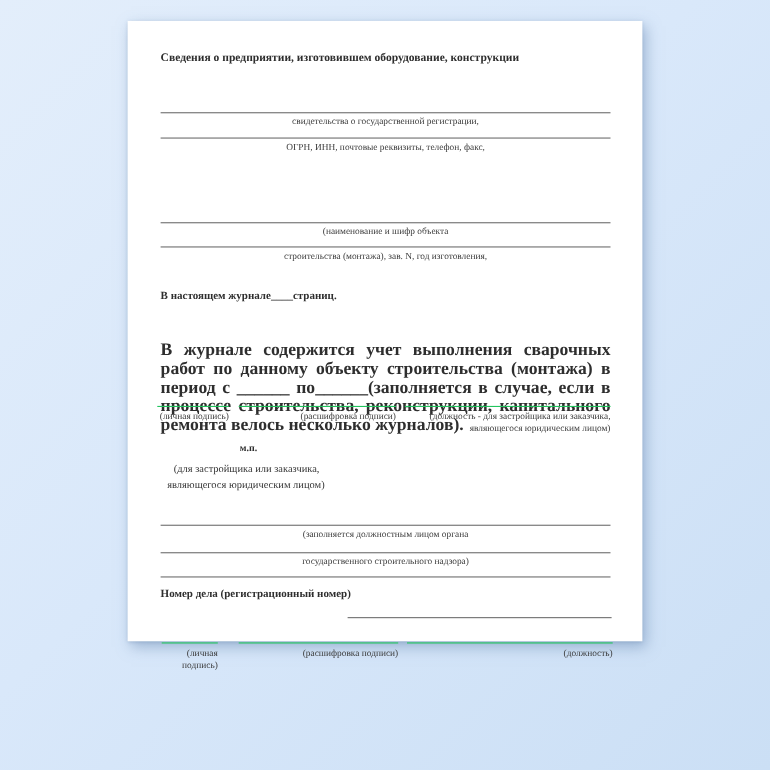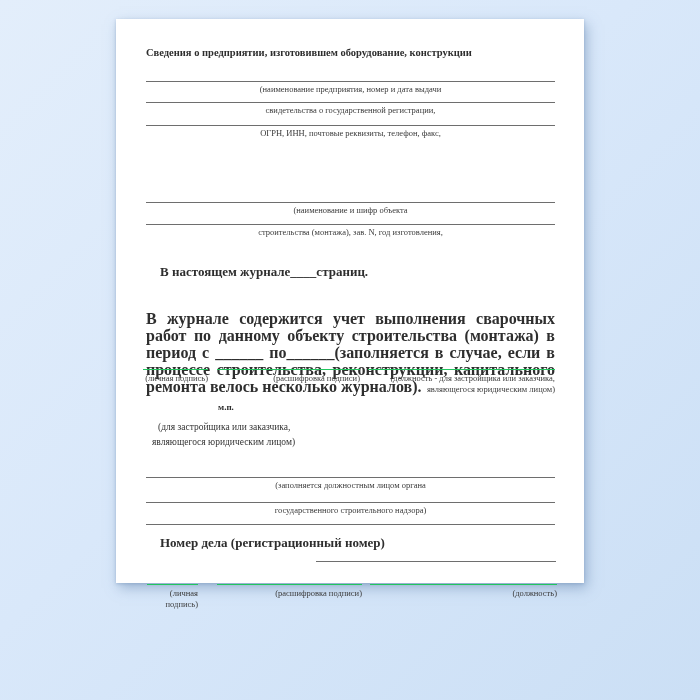--- a/index.html
+++ b/index.html
@@ -13,21 +13,21 @@
     position:absolute;left:116px;top:19px;width:468px;height:564px;
     background:#ffffff;
     box-shadow:3px 5px 12px rgba(110,140,180,0.55),0 1px 3px rgba(110,140,180,0.4);
   }
   .h{
     position:absolute;left:30px;width:409px;
     font-size:10.5px;font-weight:700;white-space:nowrap;letter-spacing:0;
   }
   .txt{
     position:absolute;left:30px;
-    font-size:13px;font-weight:700;white-space:nowrap;margin-left:14px;
+    font-size:10px;font-weight:700;white-space:nowrap;
   }
   .para{
     position:absolute;left:30px;width:409px;
     font-size:16px;font-weight:700;line-height:17px;text-align:justify;
   }
   .field{
     position:absolute;left:30px;width:409px;
     border-top:1px solid #6e6e6e;
     text-align:center;font-size:8.5px;font-weight:400;color:#3a3a3a;
     padding-top:2px;line-height:11px;
@@ -48,21 +48,20 @@
     white-space:nowrap;color:#333;
   }
 </style>
 </head>
 <body>
 
 <div class="page">
 
   <div class="h" style="top:28px">Сведения о предприятии, изготовившем оборудование, конструкции</div>
 
-  <div class="field" style="top:62px">(наименование предприятия, номер и дата выдачи</div>
   <div class="field" style="top:83px">свидетельства о государственной регистрации,</div>
   <div class="field" style="top:106px">ОГРН, ИНН, почтовые реквизиты, телефон, факс,</div>
 
 
   <div class="field" style="top:183px">(наименование и шифр объекта</div>
   <div class="field" style="top:205px">строительства (монтажа), зав. N, год изготовления,</div>
 
   <div class="txt" style="top:245px">В настоящем журнале____страниц.</div>
   <div class="para" style="top:291px">В журнале содержится учет выполнения сварочных работ по данному объекту строительства (монтажа) в период с ______ по______(заполняется в случае, если в процессе строительства, реконструкции, капитального ремонта велось несколько журналов).</div>
 

